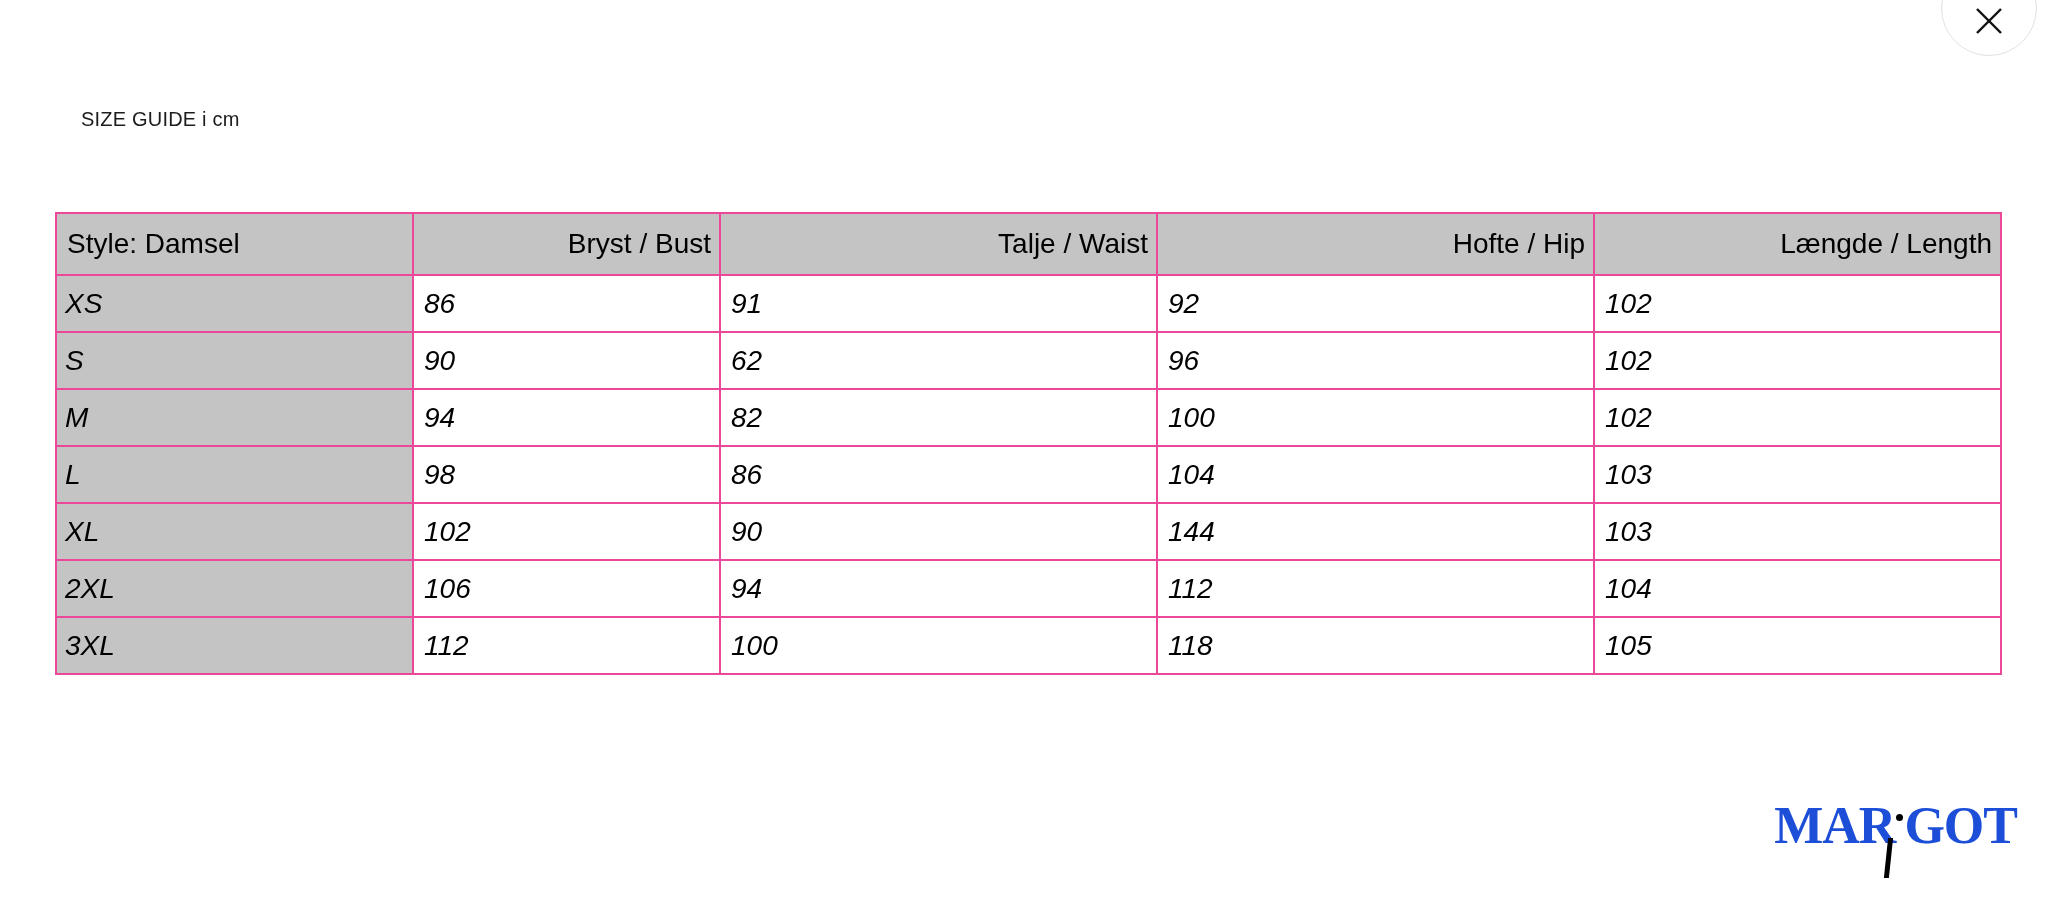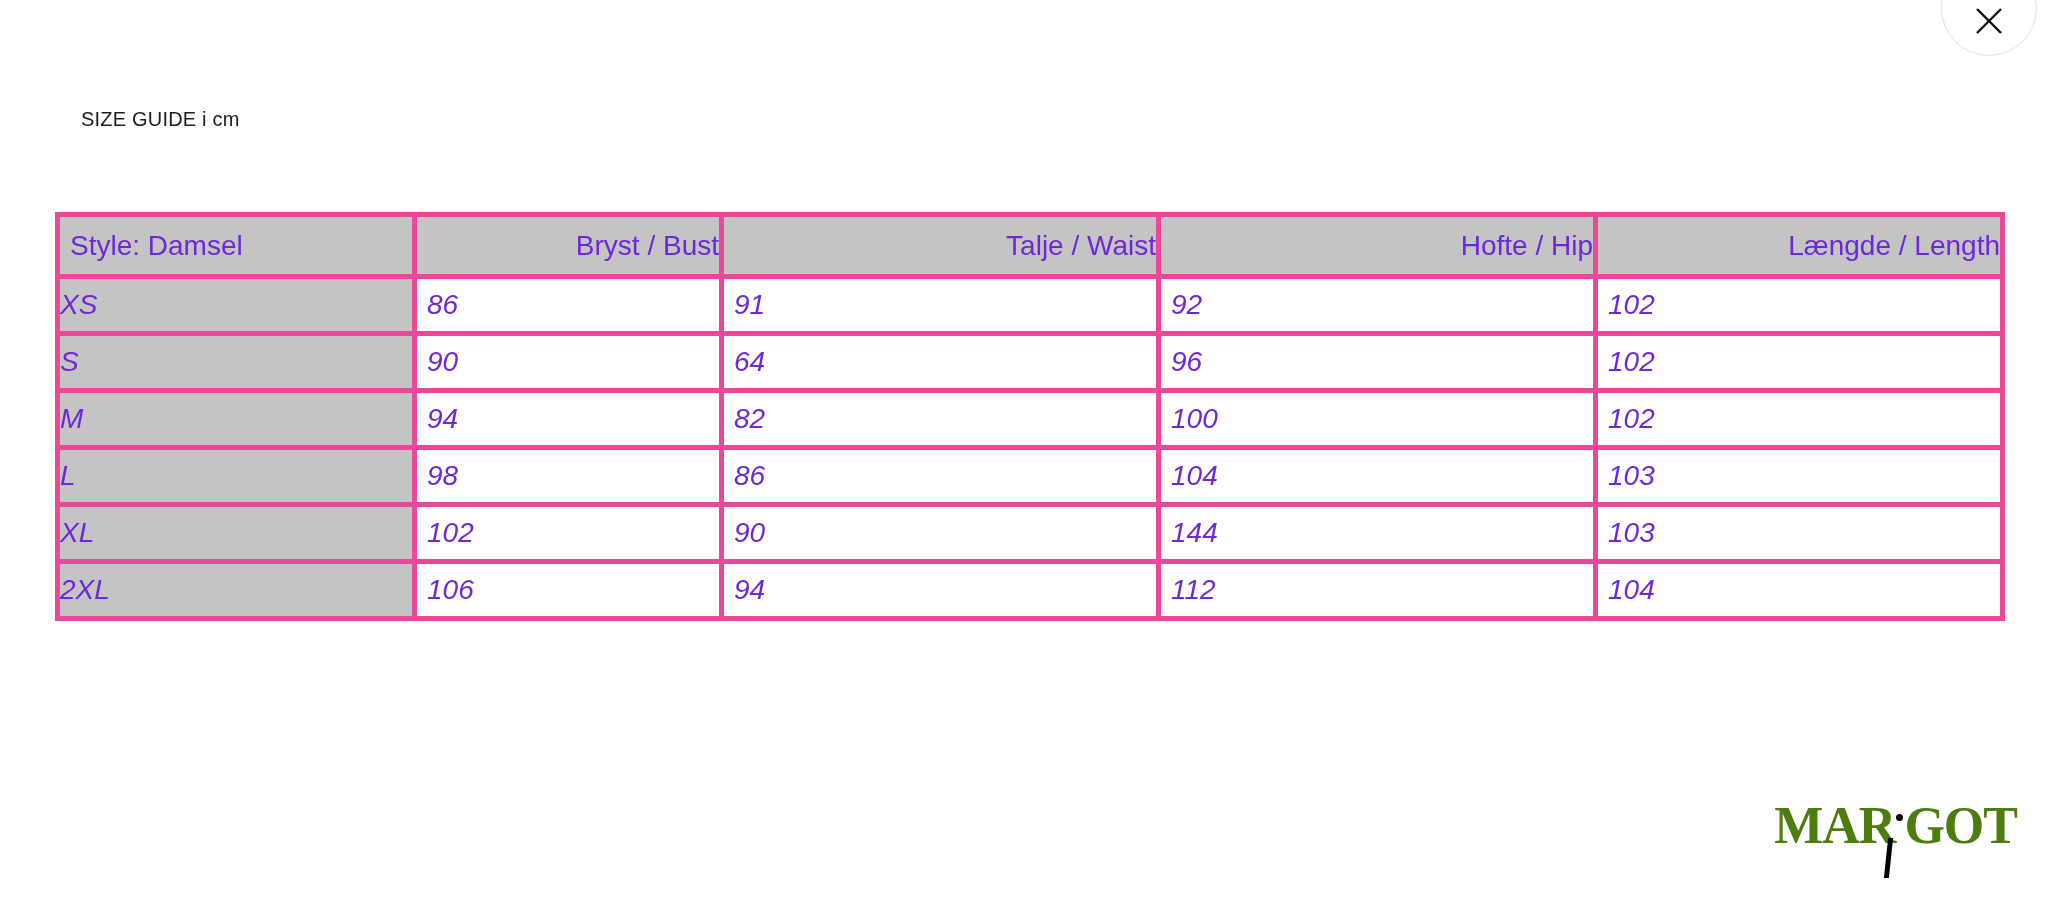--- a/index.html
+++ b/index.html
@@ -59,26 +59,26 @@
     left: 55px;
     top: 212px;
     width: 1945px;
   }
   table.size-table {
     border-collapse: collapse;
     width: 100%;
     table-layout: fixed;
   }
   table.size-table td, table.size-table th {
-    border: 5px solid #ec4899;
+    border: 2px solid #ec4899;
     height: 57px;
     font-size: 28px;
     font-weight: normal;
-    color: #6d28d9;
-    padding: 0;
+    color: #000000;
+    padding: 8px;
     box-sizing: border-box;
   }
   
   .size-table thead th {
     background: #c4c4c4;
     text-align: right;
     height: 62px;
     font-size: 28px;
   }
   .size-table thead th.style-col {
@@ -115,21 +115,21 @@
 
   
   .brand-logo {
     position: absolute;
     right: 30px;
     top: 800px;
     font-family: "Liberation Serif", serif;
     font-weight: bold;
     font-size: 52px;
     letter-spacing: -1px;
-    color: #4d7c0f;
+    color: #1d4ed8;
     line-height: 1;
     white-space: nowrap;
   }
   .brand-logo .dot {
     display: inline-block;
     width: 7px;
     height: 7px;
     background: #000;
     border-radius: 50%;
     vertical-align: 22px;
@@ -183,21 +183,21 @@
         <tr>
           <td class="size-cell">XS</td>
           <td class="val-cell">86</td>
           <td class="val-cell">91</td>
           <td class="val-cell">92</td>
           <td class="val-cell">102</td>
         </tr>
         <tr>
           <td class="size-cell">S</td>
           <td class="val-cell">90</td>
-          <td class="val-cell">64</td>
+          <td class="val-cell">62</td>
           <td class="val-cell">96</td>
           <td class="val-cell">102</td>
         </tr>
         <tr>
           <td class="size-cell">M</td>
           <td class="val-cell">94</td>
           <td class="val-cell">82</td>
           <td class="val-cell">100</td>
           <td class="val-cell">102</td>
         </tr>
@@ -215,20 +215,27 @@
           <td class="val-cell">144</td>
           <td class="val-cell">103</td>
         </tr>
         <tr>
           <td class="size-cell">2XL</td>
           <td class="val-cell">106</td>
           <td class="val-cell">94</td>
           <td class="val-cell">112</td>
           <td class="val-cell">104</td>
         </tr>
+        <tr>
+          <td class="size-cell">3XL</td>
+          <td class="val-cell">112</td>
+          <td class="val-cell">100</td>
+          <td class="val-cell">118</td>
+          <td class="val-cell">105</td>
+        </tr>
       </tbody>
     </table>
   </div>
 
 
   <div class="brand-logo">
     <span>MAR</span><span class="dot"></span><span>GOT</span>
     <span class="tail"></span>
   </div>
 

